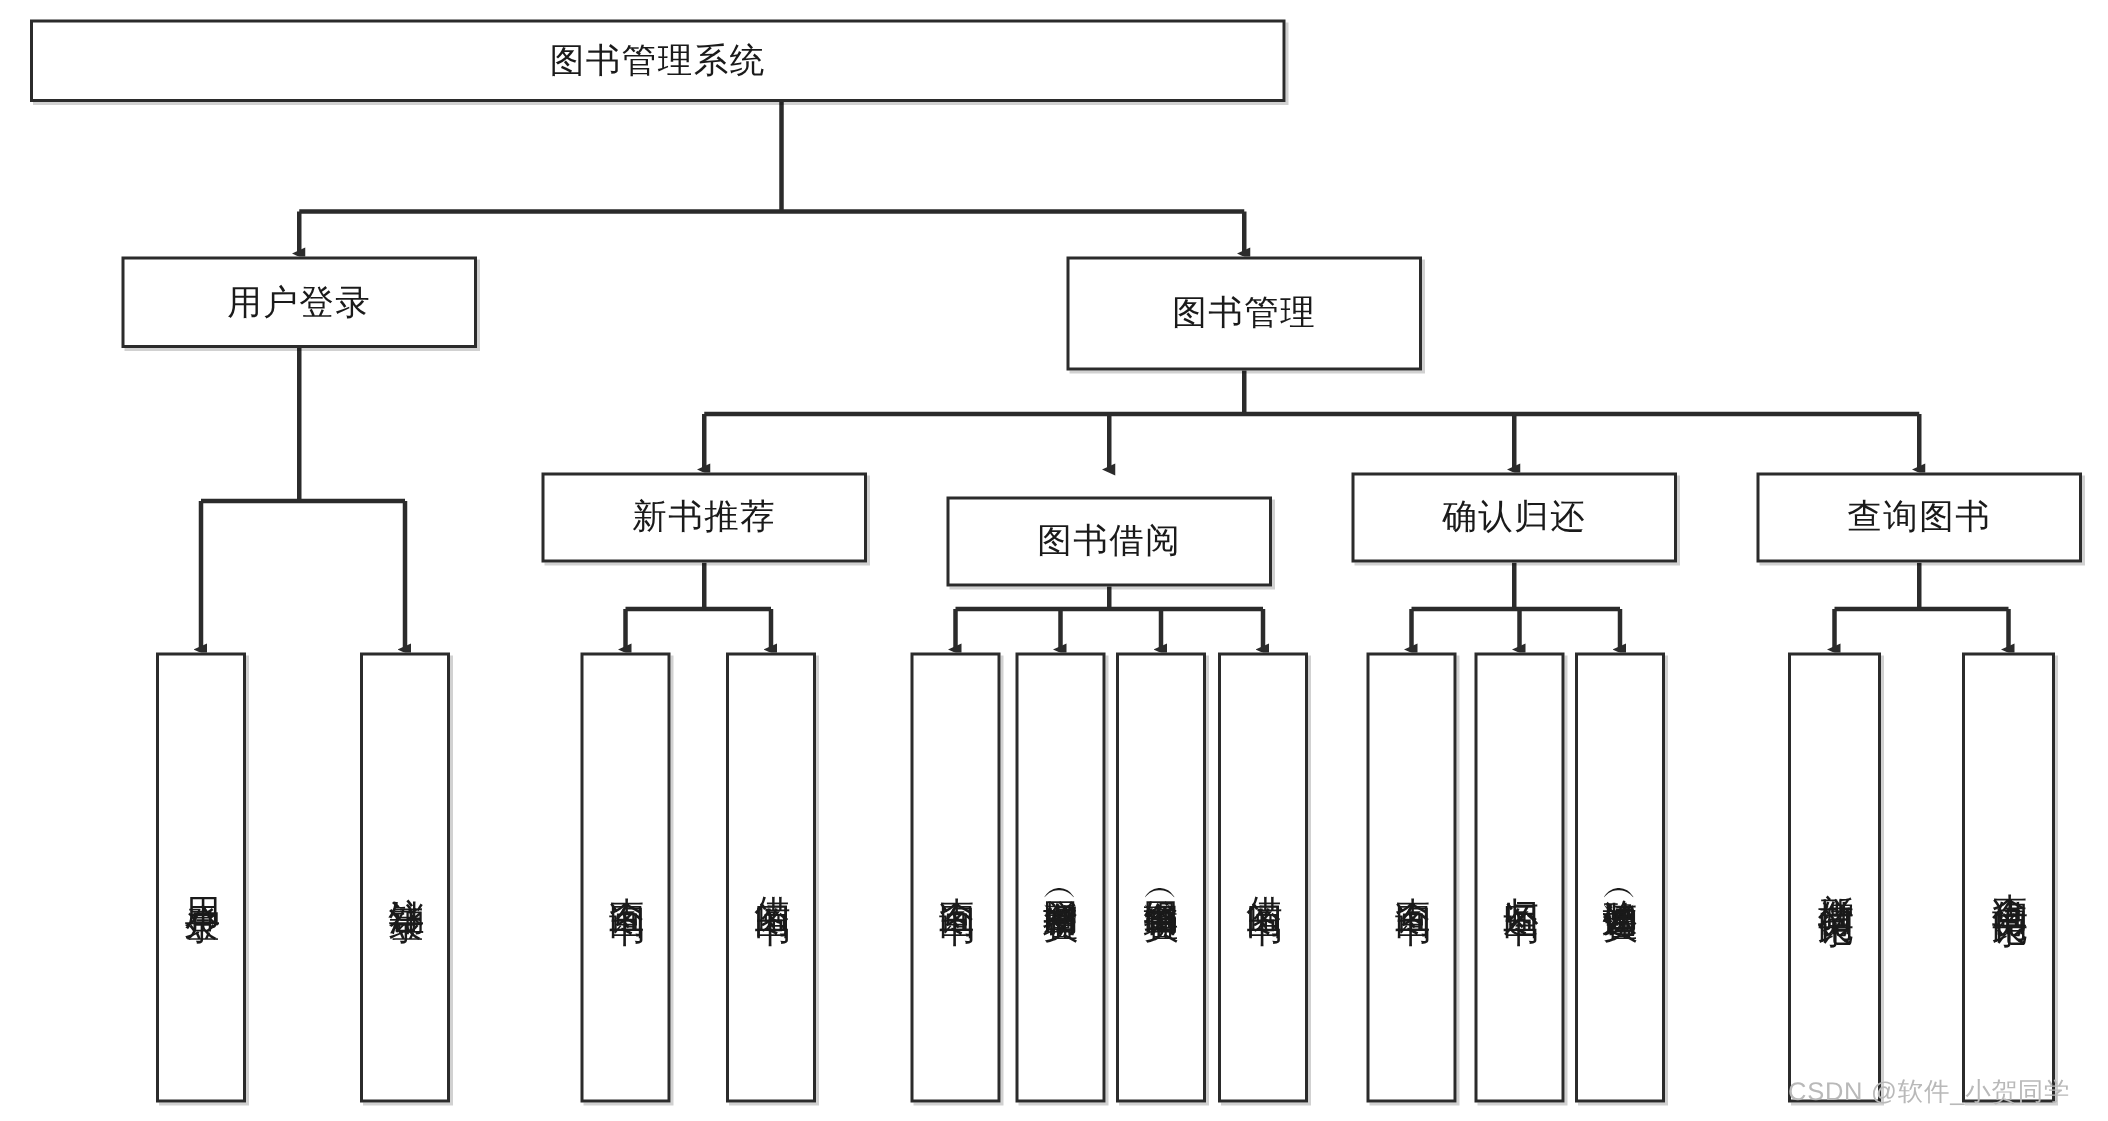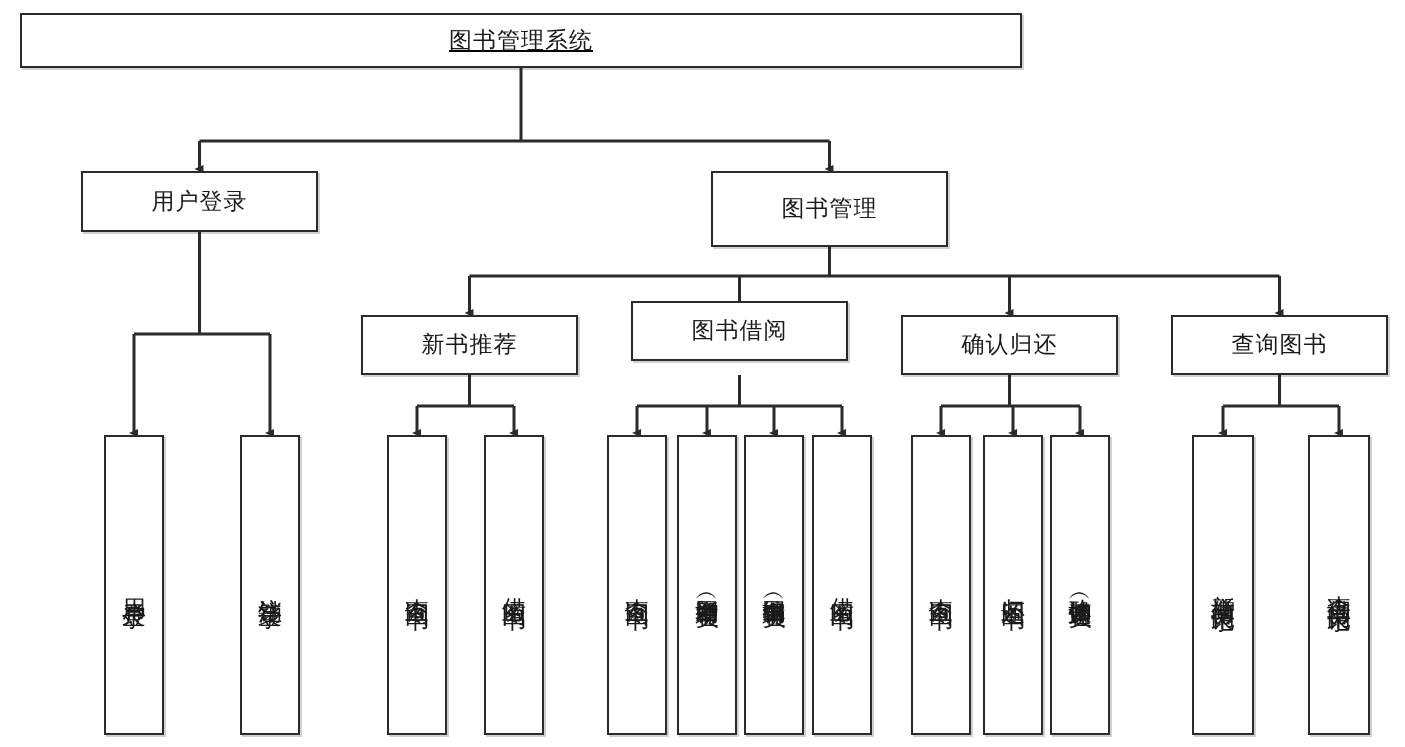--- a/index.html
+++ b/index.html
@@ -111,33 +111,33 @@
         <line x1="1013" y1="406" x2="1013" y2="433" stroke="#2b2b2b" stroke-width="3" marker-end="url(#arrow)"></line>
         <line x1="1080" y1="406" x2="1080" y2="433" stroke="#2b2b2b" stroke-width="3" marker-end="url(#arrow)"></line>
         <line x1="1279.5" y1="375" x2="1279.5" y2="406" stroke="#2b2b2b" stroke-width="3"></line>
         <line x1="1223" y1="406" x2="1339" y2="406" stroke="#2b2b2b" stroke-width="3"></line>
         <line x1="1223" y1="406" x2="1223" y2="433" stroke="#2b2b2b" stroke-width="3" marker-end="url(#arrow)"></line>
         <line x1="1339" y1="406" x2="1339" y2="433" stroke="#2b2b2b" stroke-width="3" marker-end="url(#arrow)"></line>
       </g>
   </svg>
 
   <div id="node-layer">
-      <div class="node horizontal" style="left: 20px; top: 13px; width: 1002px; height: 55px; text-decoration: underline;">
+      <div class="node horizontal" style="left: 20px; top: 13px; width: 837px; height: 55px;">
         <span class="node-label">图书管理系统</span>
       </div>
       <div class="node horizontal" style="left: 81px; top: 171px; width: 237px; height: 61px;">
         <span class="node-label">用户登录</span>
       </div>
       <div class="node horizontal" style="left: 711px; top: 171px; width: 237px; height: 76px;">
         <span class="node-label">图书管理</span>
       </div>
       <div class="node horizontal" style="left: 361px; top: 315px; width: 217px; height: 60px;">
         <span class="node-label">新书推荐</span>
       </div>
-      <div class="node horizontal" style="left: 631px; top: 301px; width: 217px; height: 60px;">
+      <div class="node horizontal" style="left: 631px; top: 331px; width: 217px; height: 60px;">
         <span class="node-label">图书借阅</span>
       </div>
       <div class="node horizontal" style="left: 901px; top: 315px; width: 217px; height: 60px;">
         <span class="node-label">确认归还</span>
       </div>
       <div class="node horizontal" style="left: 1171px; top: 315px; width: 217px; height: 60px;">
         <span class="node-label">查询图书</span>
       </div>
       <div class="node vertical" style="left: 104px; top: 435px; width: 60px; height: 300px;">
         <span class="node-label">用户登录</span>
@@ -173,14 +173,15 @@
         <span class="node-label">确认归还（管理员）</span>
       </div>
       <div class="node vertical" style="left: 1192px; top: 435px; width: 62px; height: 300px;">
         <span class="node-label">新增借阅记录</span>
       </div>
       <div class="node vertical" style="left: 1308px; top: 435px; width: 62px; height: 300px;">
         <span class="node-label">查询借阅记录</span>
       </div>
     </div>
 
+  <div class="watermark" style="left: 1192px; top: 716px;">CSDN @软件_小贺同学</div>
 
 </div>
 
 </body></html>

